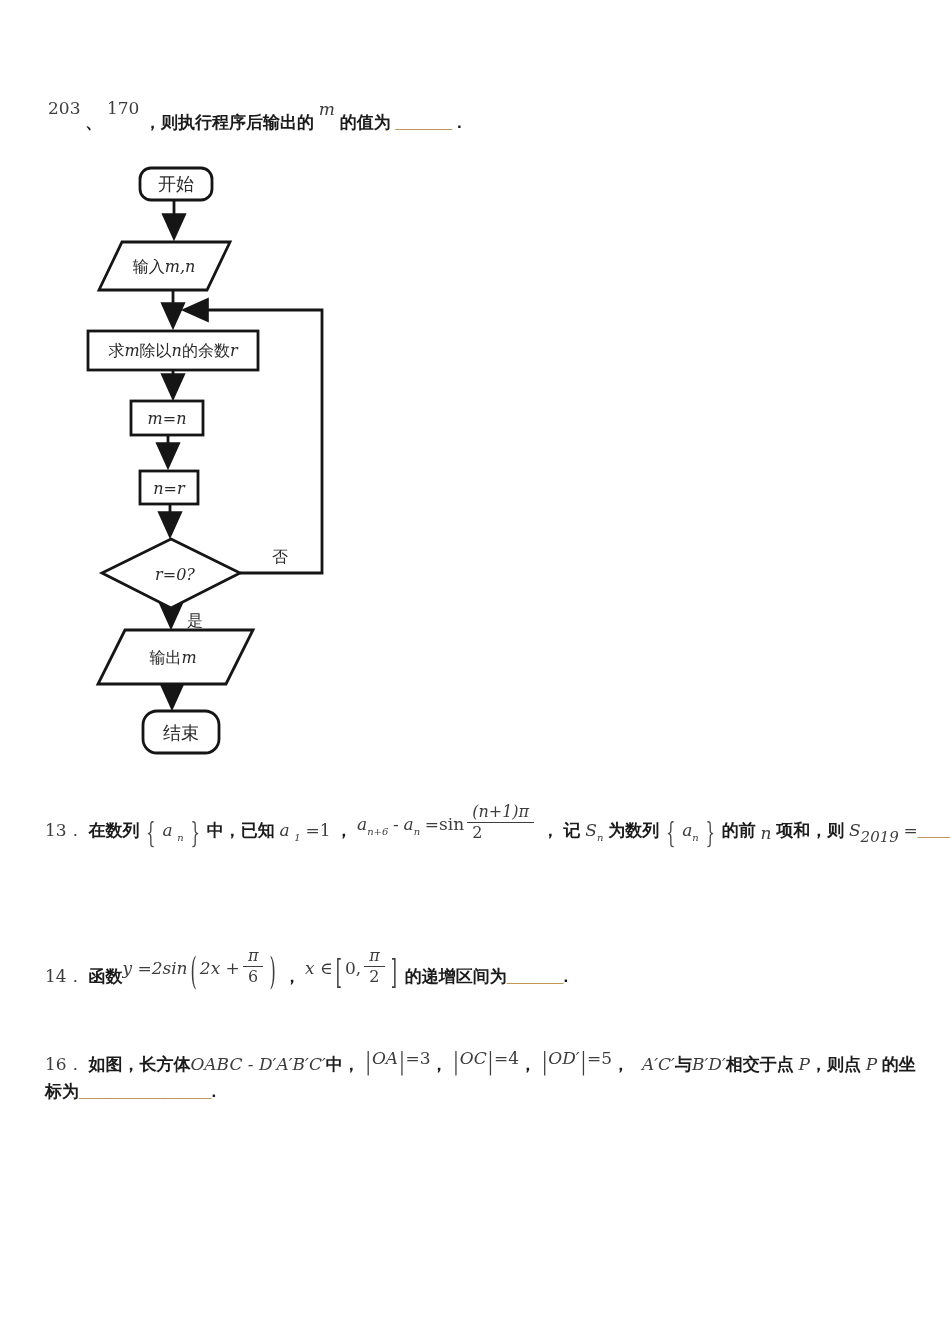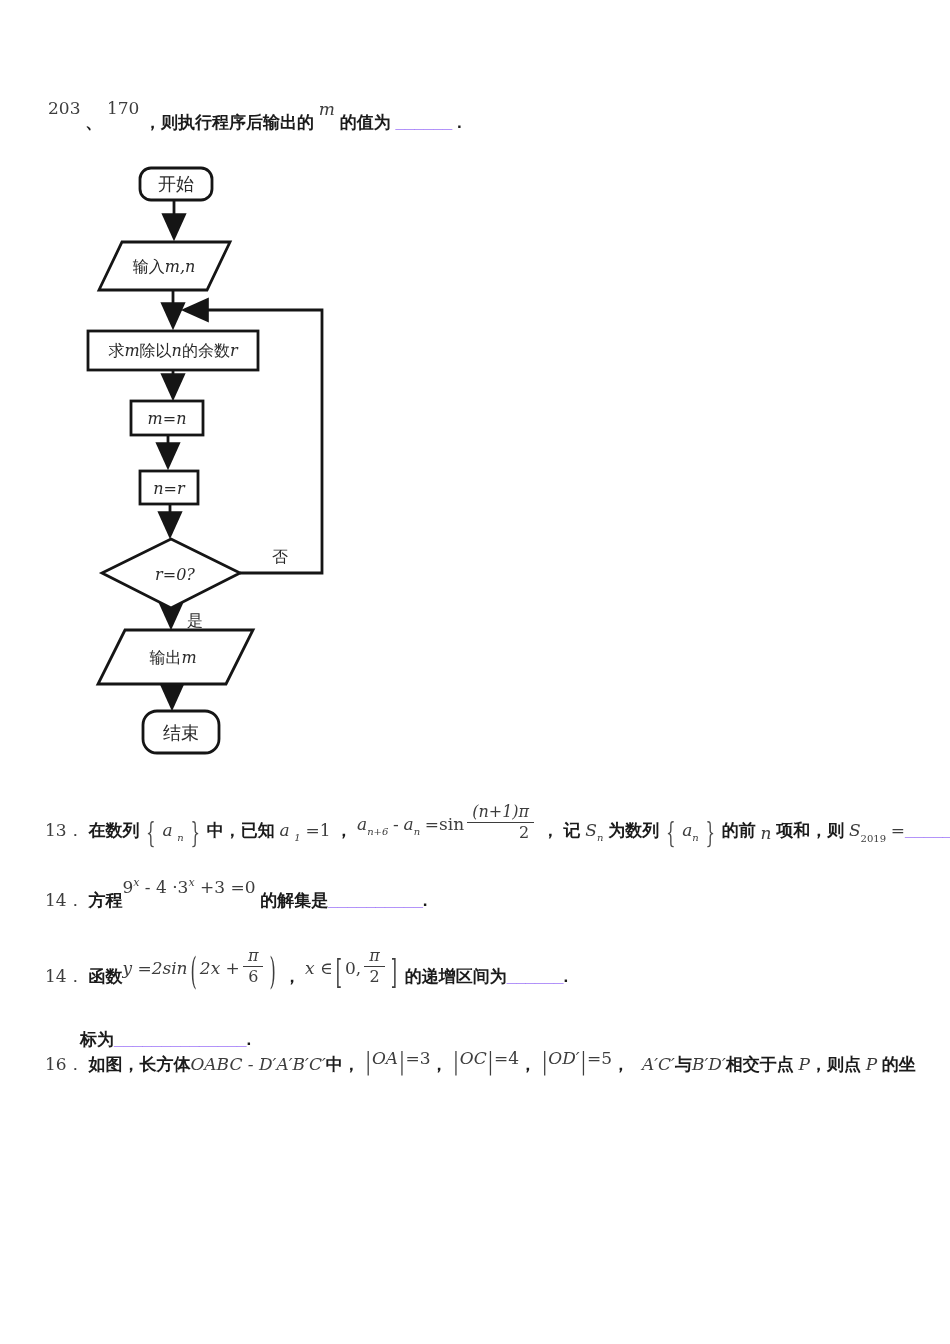--- a/index.html
+++ b/index.html
@@ -10,44 +10,44 @@
   .line{position:absolute;white-space:nowrap;font-size:17px;line-height:1.45;}
   .cn{font-weight:700;color:#1b1b1b;}
   .mr{font-family:"DejaVu Serif",serif;font-style:normal;color:#3d3d3d;}
   .mv{font-family:"DejaVu Serif",serif;font-style:italic;color:#3d3d3d;}
   .lift{position:relative;top:-14px;}
   .lift2{position:relative;top:-6px;display:inline-block;}
   .lift3{position:relative;top:-13px;display:inline-block;}
   .lift4{position:relative;top:-8px;display:inline-block;}
   .lift5{position:relative;top:-4px;display:inline-block;}
   .sub{font-size:10px;vertical-align:-5px;font-style:italic;font-family:"DejaVu Serif",serif;color:#3d3d3d;}
-  .sub-sm{font-size:10px;vertical-align:-6px;font-family:"DejaVu Serif",serif;color:#3d3d3d;}
+  .sub-sm{font-size:15px;vertical-align:-6px;font-style:italic;font-family:"DejaVu Serif",serif;color:#3d3d3d;}
   .sup{font-size:11px;vertical-align:7px;font-style:italic;font-family:"DejaVu Serif",serif;color:#3d3d3d;}
   .tbrace{display:inline-block;transform:scaleY(1.9);font-size:15px;font-weight:400;
     font-family:"DejaVu Serif",serif;color:#4a4a4a;margin:0 2px;vertical-align:-2px;}
   .bigp{display:inline-block;transform:scaleY(2.3);font-size:16px;font-weight:300;
     font-family:"DejaVu Serif",serif;color:#3d3d3d;margin:0 3px;vertical-align:-3px;}
   .bigb{display:inline-block;transform:scaleY(2.1);font-size:16px;font-weight:300;
     font-family:"DejaVu Serif",serif;color:#3d3d3d;margin:0 3px;vertical-align:-3px;}
   .vbar{display:inline-block;transform:scaleY(1.55);font-size:16px;font-weight:300;
     font-family:"DejaVu Serif",serif;color:#3d3d3d;vertical-align:-2px;margin:0 1px;}
-  .frac{display:inline-block;vertical-align:middle;text-align:right;margin:0 3px;position:relative;top:-3px;}
+  .frac{display:inline-block;vertical-align:middle;text-align:left;margin:0 3px;position:relative;top:-3px;}
   .frac .fnum{display:block;font-size:16px;line-height:1.1;padding:0 5px 1px;
     font-family:"DejaVu Serif",serif;font-style:italic;color:#3d3d3d;}
   .frac .fden{display:block;font-size:16px;line-height:1.15;padding:1px 5px 0;border-top:1.5px solid #3d3d3d;
     font-family:"DejaVu Serif",serif;font-style:normal;color:#3d3d3d;}
-  .blank{font-weight:700;color:#8b5cf6;letter-spacing:0;}
+  .blank{font-weight:700;color:#a16207;letter-spacing:0;}
   .sp{display:inline-block;width:8px;}
   #intro{top:110px;left:48px;}
   #flowchart{position:absolute;left:60px;top:160px;}
   #q13{top:812px;left:45px;}
   #q14{top:888px;left:45px;}
   #q15{top:958px;left:45px;}
   #q16a{top:1032px;left:45px;margin-top:20px;}
-  #q16b{top:1028px;left:45px;margin-left:35px;}
+  #q16b{top:1080px;left:45px;}
   svg .node-label{font-size:16px;fill:#2a2a2a;font-family:"Liberation Sans",sans-serif;}
   svg .node-label-lg{font-size:18px;fill:#2a2a2a;font-family:"Liberation Sans",sans-serif;}
   svg .mvt{font-family:"DejaVu Serif",serif;font-style:italic;font-size:16px;fill:#2a2a2a;}
   svg .branch-label{font-size:16px;fill:#2a2a2a;font-family:"Liberation Sans",sans-serif;}
 </style>
 </head>
 <body>
 
 <div class="page">
 
@@ -131,25 +131,20 @@
     <span class="tbrace">{</span>
     <span class="mv">a</span><span class="sub">n</span>
     <span class="tbrace">}</span>
     <span class="cn">的前</span>
     <span class="mv lift5" style="top:3px">n</span>
     <span class="cn">项和，则</span>
     <span class="mv">S</span><span class="sub-sm">2019</span>
     <span class="mr">=</span><span class="blank">________</span>
   </div>
 
-  <div class="line" id="q14">
-    <span class="mr">14．</span>
-    <span class="cn">方程</span><span class="lift3"><span class="mr">9</span><span class="sup">x</span><span class="mr"> - 4 ·3</span><span class="sup">x</span><span class="mr"> +3 =0</span></span>
-    <span class="cn">的解集是</span><span class="blank">__________</span><span class="cn">.</span>
-  </div>
 
   <div class="line" id="q15">
     <span class="mr">14．</span>
     <span class="cn">函数</span><span class="lift4"><span class="mv">y =2sin</span><span class="bigp">(</span><span class="mv">2x +</span><span class="frac"><span class="fnum">π</span><span class="fden">6</span></span><span class="bigp">)</span></span>
     <span class="cn">，</span>
     <span class="lift4"><span class="mv">x ∈</span><span class="bigb">[</span><span class="mr">0,</span><span class="frac"><span class="fnum">π</span><span class="fden">2</span></span><span class="bigb">]</span></span>
     <span class="cn">的递增区间为</span><span class="blank">______</span><span class="cn">.</span>
   </div>
 
   <div class="line" id="q16a">

